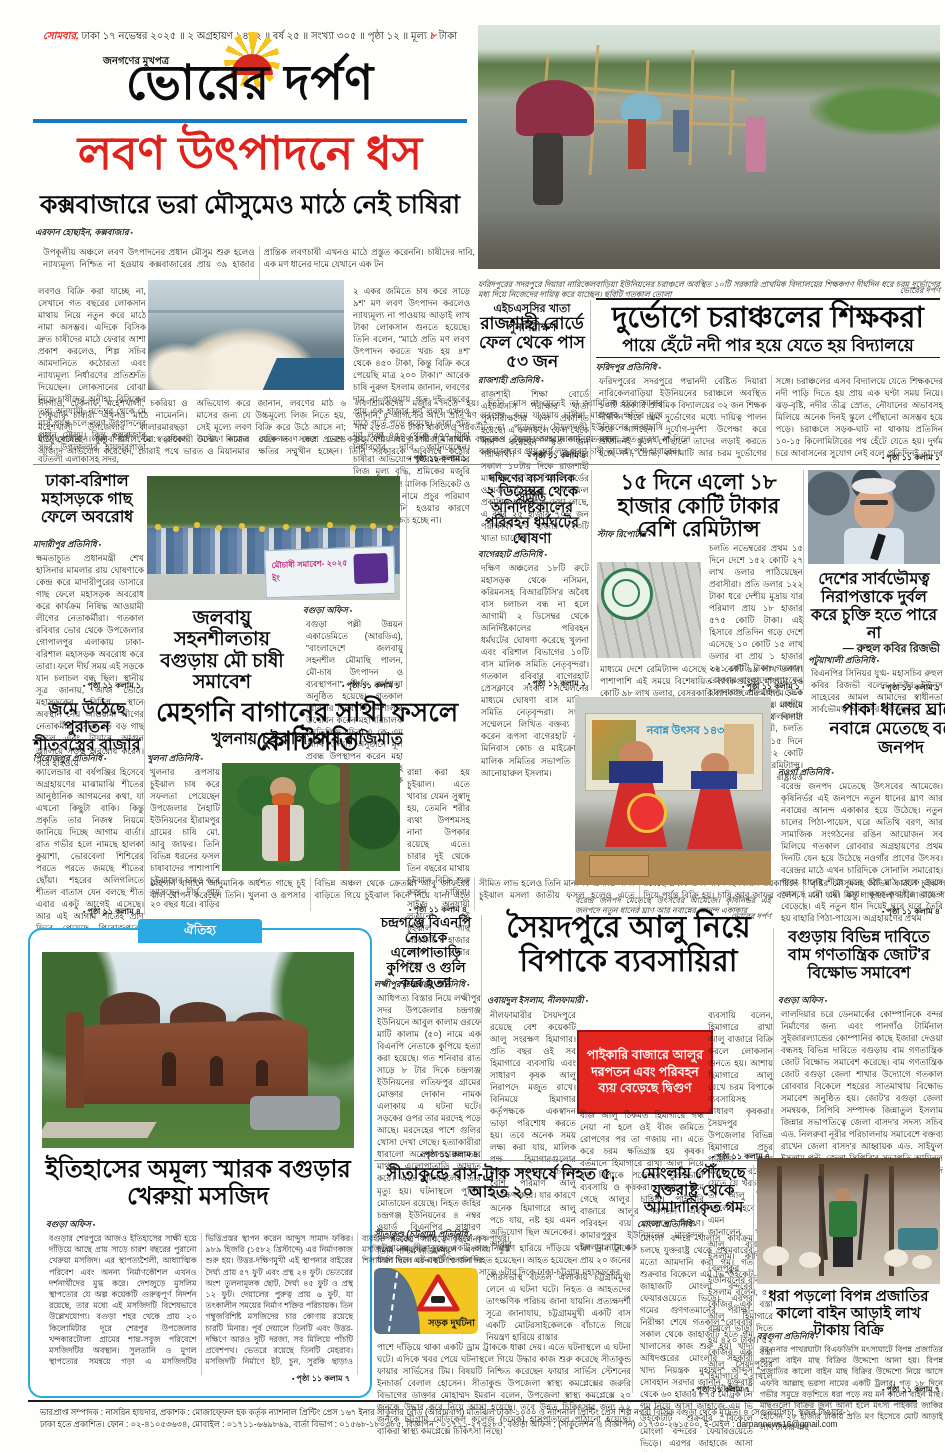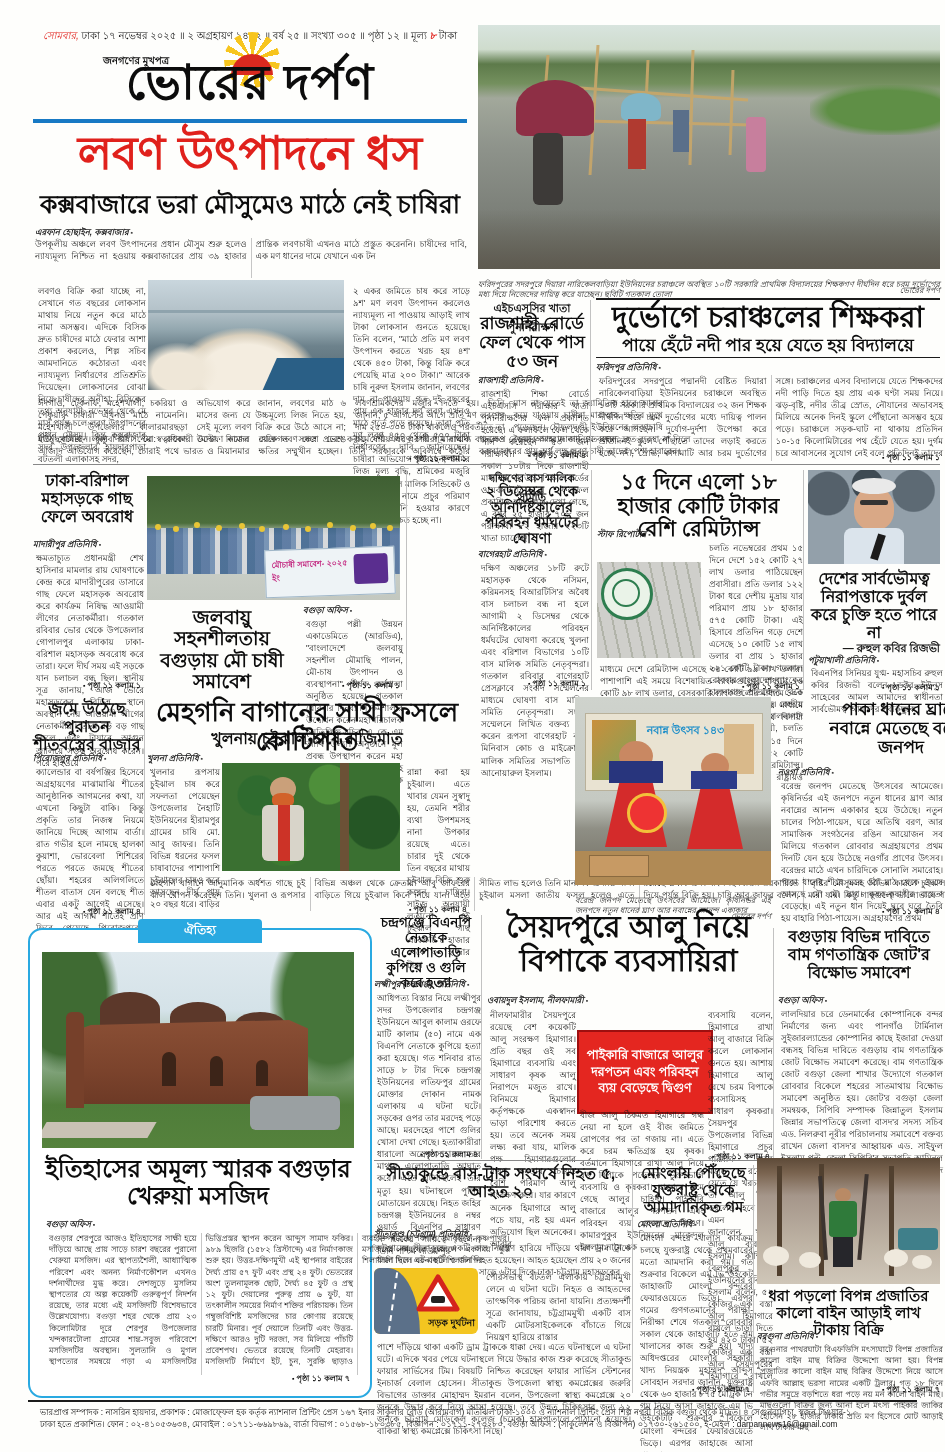--- a/index.html
+++ b/index.html
@@ -30,36 +30,36 @@
           display:flex;align-items:center;justify-content:center;padding:4px;}
   .shape{position:absolute;}
 </style>
 </head>
 <body>
 
 <div class="sheet">
 
   <div class="abs" style="left:33px;top:28px;width:434px;">
     <div style="font-size:10px;text-align:center;">
-      <span class="red" style="font-weight:normal;font-style:italic;">সোমবার,</span><span> ঢাকা ১৭ নভেম্বর ২০২৫ ॥ ২ অগ্রহায়ণ ১৪৩২ ॥ বর্ষ ২৫ ॥ সংখ্যা ৩০৫ ॥ পৃষ্ঠা ১২ ॥ মূল্য </span><span class="red" style="font-weight:bold;font-style:italic;">৮</span><span> টাকা</span>
+      <span class="red" style="font-weight:bold;font-style:italic;">সোমবার,</span><span> ঢাকা ১৭ নভেম্বর ২০২৫ ॥ ২ অগ্রহায়ণ ১৪৩২ ॥ বর্ষ ২৫ ॥ সংখ্যা ৩০৫ ॥ পৃষ্ঠা ১২ ॥ মূল্য </span><span class="red" style="font-weight:bold;font-style:italic;">৮</span><span> টাকা</span>
     </div>
     <div style="font-size:10px;font-weight:bold;margin:8px 0 0 70px;">জনগণের মুখপত্র</div>
   </div>
 
   <div class="abs" style="left:222px;top:32px;width:60px;height:46px;">
     <div class="shape" style="left:2px;top:0;width:56px;height:56px;border-radius:50%;background:repeating-conic-gradient(#f7c51e 0 14deg,transparent 14deg 32deg);"></div>
     <div class="shape" style="left:9px;top:22px;width:42px;height:21px;background:#d9291f;border-radius:21px 21px 0 0;"></div>
   </div>
   <div class="abs h" style="left:33px;top:56px;width:434px;font-size:48px;letter-spacing:1px;">ভোরের দর্পণ</div>
   <div class="abs" style="left:33px;top:119px;width:434px;height:4px;background:#1779c4;"></div>
 
   <div class="abs h red" style="left:33px;top:128px;width:434px;font-size:46px;">লবণ উৎপাদনে ধস</div>
   <div class="abs h" style="left:33px;top:190px;width:434px;font-size:25px;">কক্সবাজারে ভরা মৌসুমেও মাঠে নেই চাষিরা</div>
   <div class="abs by" style="left:35px;top:226px;">এরফান হোছাইন, কক্সবাজার</div>
-  <p class="abs bd cols2" style="left:35px;top:238px;width:432px;height:40px;margin:0;">উপকূলীয় অঞ্চলে লবণ উৎপাদনের প্রধান মৌসুম শুরু হলেও ন্যায্যমূল্য নিশ্চিত না হওয়ায় কক্সবাজারের প্রায় ৩৯ হাজার প্রান্তিক লবণচাষী এখনও মাঠে প্রস্তুত করেননি। চাষীদের দাবি, এক মণ ধানের দামে যেখানে এক টন</p>
+  <p class="abs bd cols2" style="left:35px;top:238px;width:432px;height:40px;margin:8px;">উপকূলীয় অঞ্চলে লবণ উৎপাদনের প্রধান মৌসুম শুরু হলেও ন্যায্যমূল্য নিশ্চিত না হওয়ায় কক্সবাজারের প্রায় ৩৯ হাজার প্রান্তিক লবণচাষী এখনও মাঠে প্রস্তুত করেননি। চাষীদের দাবি, এক মণ ধানের দামে যেখানে এক টন</p>
 
   <div class="photo" style="left:148px;top:280px;width:196px;height:110px;background:linear-gradient(180deg,#c9d6dd 0%,#b4c2c9 28%,#93a7af 45%,#6d828c 60%,#4e626c 100%);">
     <div class="shape" style="left:28px;top:48px;width:140px;height:70px;background:radial-gradient(ellipse at 50% 65%,#f4ede0 0 45%,#d9cfbc 60%,transparent 72%);"></div>
     <div class="shape" style="left:-10px;top:62px;width:80px;height:50px;background:radial-gradient(ellipse at 50% 60%,#efe7d8 0 45%,transparent 70%);"></div>
     <div class="shape" style="left:120px;top:78px;width:90px;height:40px;background:#2a5f86;transform:skewX(-24deg);"></div>
     <div class="shape" style="left:0;top:30px;width:196px;height:3px;background:#8fa3ad;"></div>
   </div>
   <p class="abs bd" style="left:35px;top:282px;width:108px;height:110px;">লবণও বিক্রি করা যাচ্ছে না, সেখানে গত বছরের লোকসান মাথায় নিয়ে নতুন করে মাঠে নামা অসম্ভব। এদিকে বিসিক দ্রুত চাষীদের মাঠে ফেরার আশা প্রকাশ করলেও, শিল্প সচিব আমদানিতে কঠোরতা এবং ন্যায্যমূল্য নির্ধারণের প্রতিশ্রুতি দিয়েছেন। লোকসানের বোঝা নিয়ে চাষীদের অনীহা: বিসিকের তথ্য অনুযায়ী, নভেম্বর থেকে মে মাস পর্যন্ত চলে লবণ উৎপাদনের প্রধান মৌসুম। কিন্তু কক্সবাজার সদর উপজেলার হায়দারপাড়া বটতলী এলাকাসহ সদর,</p>
   <p class="abs bd" style="left:350px;top:282px;width:117px;height:170px;">২ একর জমিতে চাষ করে সাড়ে ৯শ' মণ লবণ উৎপাদন করলেও ন্যায্যমূল্য না পাওয়ায় আড়াই লাখ টাকা লোকসান গুনতে হয়েছে। তিনি বলেন, "মাঠে প্রতি মণ লবণ উৎপাদন করতে খরচ হয় ৪শ' থেকে ৪৫০ টাকা, কিন্তু বিক্রি করে পেয়েছি মাত্র ২০০ টাকা।" আরেক চাষি নুরুল ইসলাম জানান, লবণের দাম না পাওয়ায় গত দুই বছরের প্রায় এক হাজার মণ লবণ এখনও মাঠে গর্তে পড়ে রয়েছে। তারা প্রতি মণ লবণ ৪৫০ থেকে ৫০০ টাকা নির্ধারণের দাবি জানিয়েছেন। চাষীরা অভিযোগ করেছেন, জমির লিজ মূল্য বৃদ্ধি, শ্রমিকের মজুরি বেশি এবং মিল মালিক সিন্ডিকেট ও শিল্প লবণের নামে প্রচুর পরিমাণ লবণ আমদানি হওয়ার কারণে ন্যায্যমূল্য নিশ্চিত হচ্ছে না।</p>
   <p class="abs bd" style="left:35px;top:394px;width:308px;height:60px;column-count:2;column-gap:9px;">ঈদগাঁও, টেকনাফ, মহেশখালী, চকরিয়া ও পেকুয়ার চাষীরা এখনও মাঠে নামেননি। মহেশখালী উপজেলার কালারমারছড়া ইউনুছখালীর লবণ চাষী মো: রুবেল অভিযোগ করে জানান, লবণের মাঠ ৬ মাসের জন্য যে উচ্চমূল্যে লিজ নিতে হয়, সেই মূল্যে লবণ বিক্রি করে উঠে আসে না; উল্টো নিজের ব্যক্তিগত সঞ্চয় ভেঙে লবণশ্রমিকদের মজুরি দিতে হয়। তিনি জানান, ৫ আগস্টের আগে প্রতি মণ লবণের দাম ২৫০-৩০০ টাকা থাকলেও পরবর্তীতে তা কমে যায় এবং এরপর দাম সামান্য বাড়লেও মাস না যেতেই তা জ্যামিতিক হারে আবার কমে যাওয়ায় চাষীরা মারাত্মক ক্ষতির মুখে পড়েছেন। চৌফলদণ্ডী ইউনিয়নের লবণচাষি ছৈয়দ আলম জানান, গত বছর</p>

